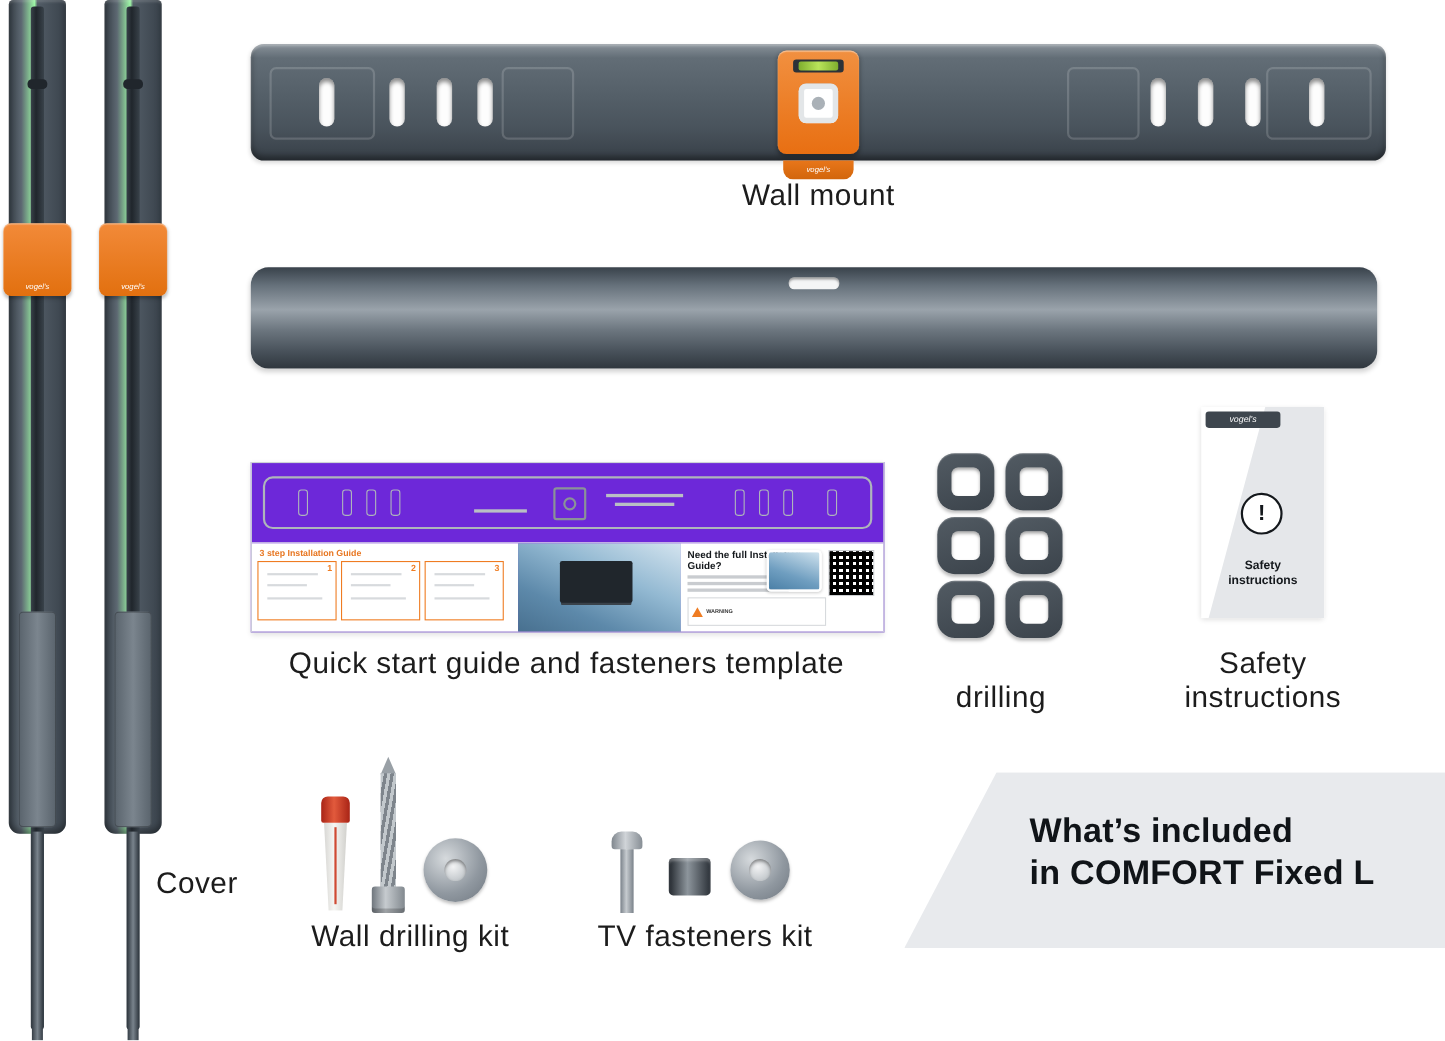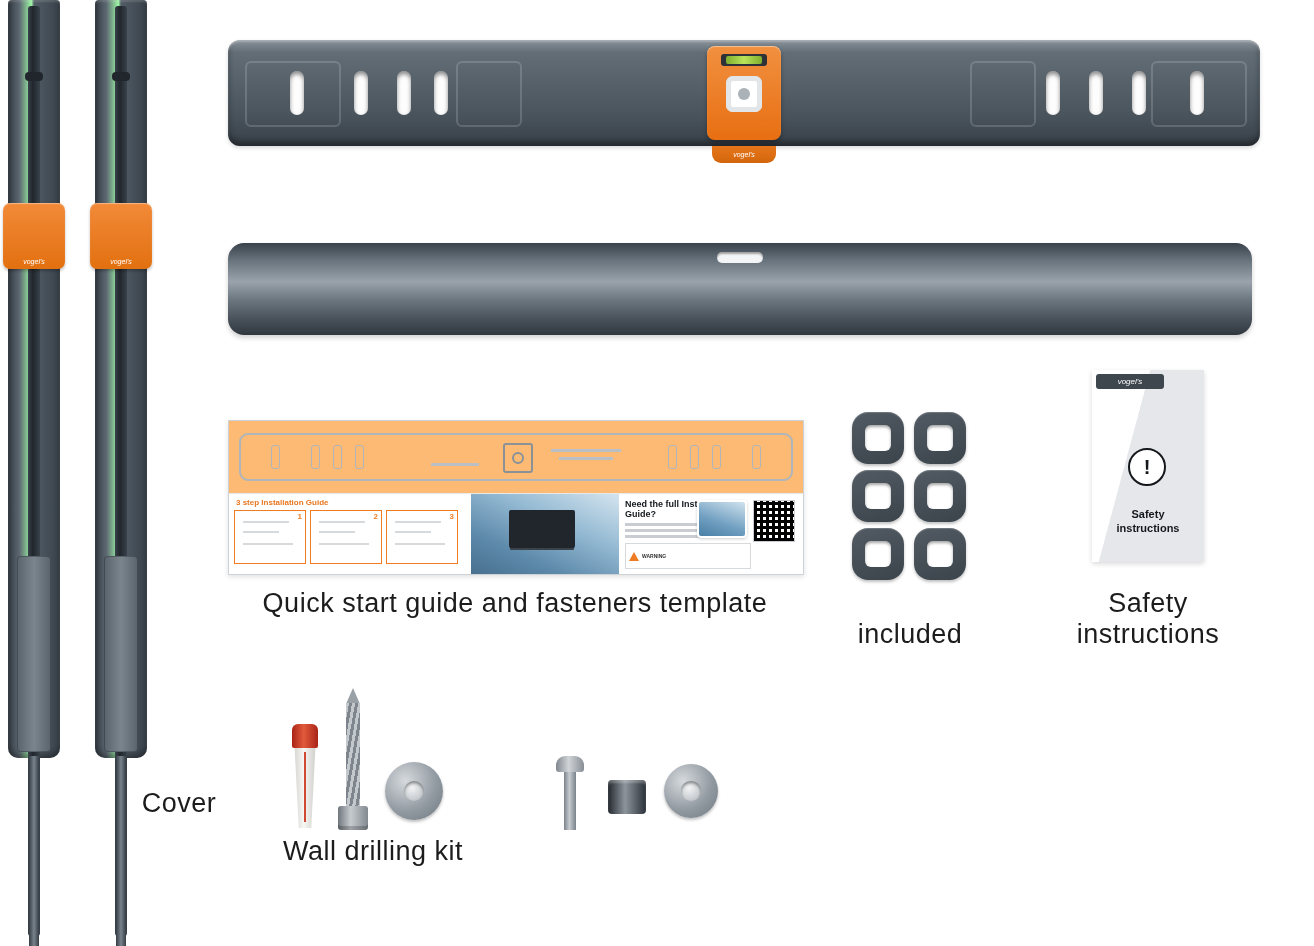--- a/index.html
+++ b/index.html
@@ -43,21 +43,21 @@
   .wm-tab span{font-size:7px;color:#fff;font-style:italic;}
 
   
   .cover{position:absolute;left:228px;top:243px;width:1024px;height:92px;border-radius:16px;
     background:linear-gradient(180deg,#39424b 0%,#66717b 18%,#9aa3ab 42%,#6c767f 62%,#454e57 85%,#30373e 100%);
     box-shadow:0 3px 5px rgba(0,0,0,.18);}
   .cover .cslot{position:absolute;left:489px;top:9px;width:46px;height:11px;background:#f4f5f6;border-radius:5px;
     box-shadow:inset 0 2px 2px rgba(0,0,0,.35);}
 
   
-  .guide{position:absolute;left:228px;top:420px;width:574px;height:153px;background:#fdba74;
+  .guide{position:absolute;left:228px;top:420px;width:574px;height:153px;background:#6d28d9;
     border:1px solid #ced3d7;box-shadow:0 2px 5px rgba(0,0,0,.12);}
   .g-top{position:absolute;left:0;top:0;right:0;height:72px;border-bottom:1px solid #e6e8ea;}
   .g-bar{position:absolute;left:10px;top:12px;right:10px;height:44px;border:2px solid #aeb5bb;border-radius:9px;}
   .g-slot{position:absolute;top:10px;width:7px;height:22px;border:1.5px solid #aeb5bb;border-radius:3px;}
   .g-center{position:absolute;left:262px;top:8px;width:26px;height:26px;border:2px solid #8a9298;border-radius:3px;}
   .g-center i{position:absolute;left:7px;top:7px;width:8px;height:8px;border:2px solid #8a9298;border-radius:50%;}
   .g-sketch{position:absolute;top:14px;height:3px;background:#b9bfc4;}
   .g-bottom{position:absolute;left:0;top:73px;right:0;bottom:0;display:flex;}
   .g-steps{width:232px;padding:3px 5px;position:relative;background:#fff;}
   .g-head{font-size:8px;font-weight:bold;color:#e87722;display:block;margin:1px 0 3px 2px;}
@@ -185,20 +185,21 @@
           <i></i>
         </div>
       <div class="wm-square">
           <i></i>
         </div>
     </div>
     <div class="wm-tab">
         <span>vogel's</span>
       </div>
   </div>
+  <div class="label" style="left:228px;top:162px;width:1032px">Wall mount</div>
 
   <div class="cover">
     <div class="cslot"></div>
   </div>
 
   <div class="guide">
     <div class="g-top">
       <div class="g-bar">
         <div class="g-slot" style="left:30px"></div>
         <div class="g-slot" style="left:70px"></div>
@@ -253,21 +254,21 @@
   <div class="patches">
     <div class="patch"></div>
     <div class="patch"></div>
     <div class="patch"></div>
     <div class="patch"></div>
     <div class="patch"></div>
     <div class="patch"></div>
   </div>
   <div class="label" style="left:810px;top:588px;width:200px;line-height:31px">
     <br>
-    <span>included</span>
+    <span>drilling</span>
   </div>
 
   <div class="safety">
     <div class="gray"></div>
     <div class="logo">
         <span>vogel's</span>
       </div>
     <div class="bang">!</div>
     <div class="stext">
       <span>Safety</span><br>
@@ -291,15 +292,22 @@
   </div>
   <div class="washer w1"></div>
   <div class="label" style="left:258px;top:836px;width:230px">Wall drilling kit</div>
 
   <div class="bolt">
     <div class="bhead"></div>
     <div class="bshank"></div>
   </div>
   <div class="spacer"></div>
   <div class="washer w2"></div>
-
+  <div class="label" style="left:536px;top:836px;width:210px">TV fasteners kit</div>
+
+  <div class="included">
+    <div class="txt">
+      <span>What’s included</span><br>
+      <span>in COMFORT Fixed L</span>
+    </div>
+  </div>
 
 </div>
 
 </body></html>

